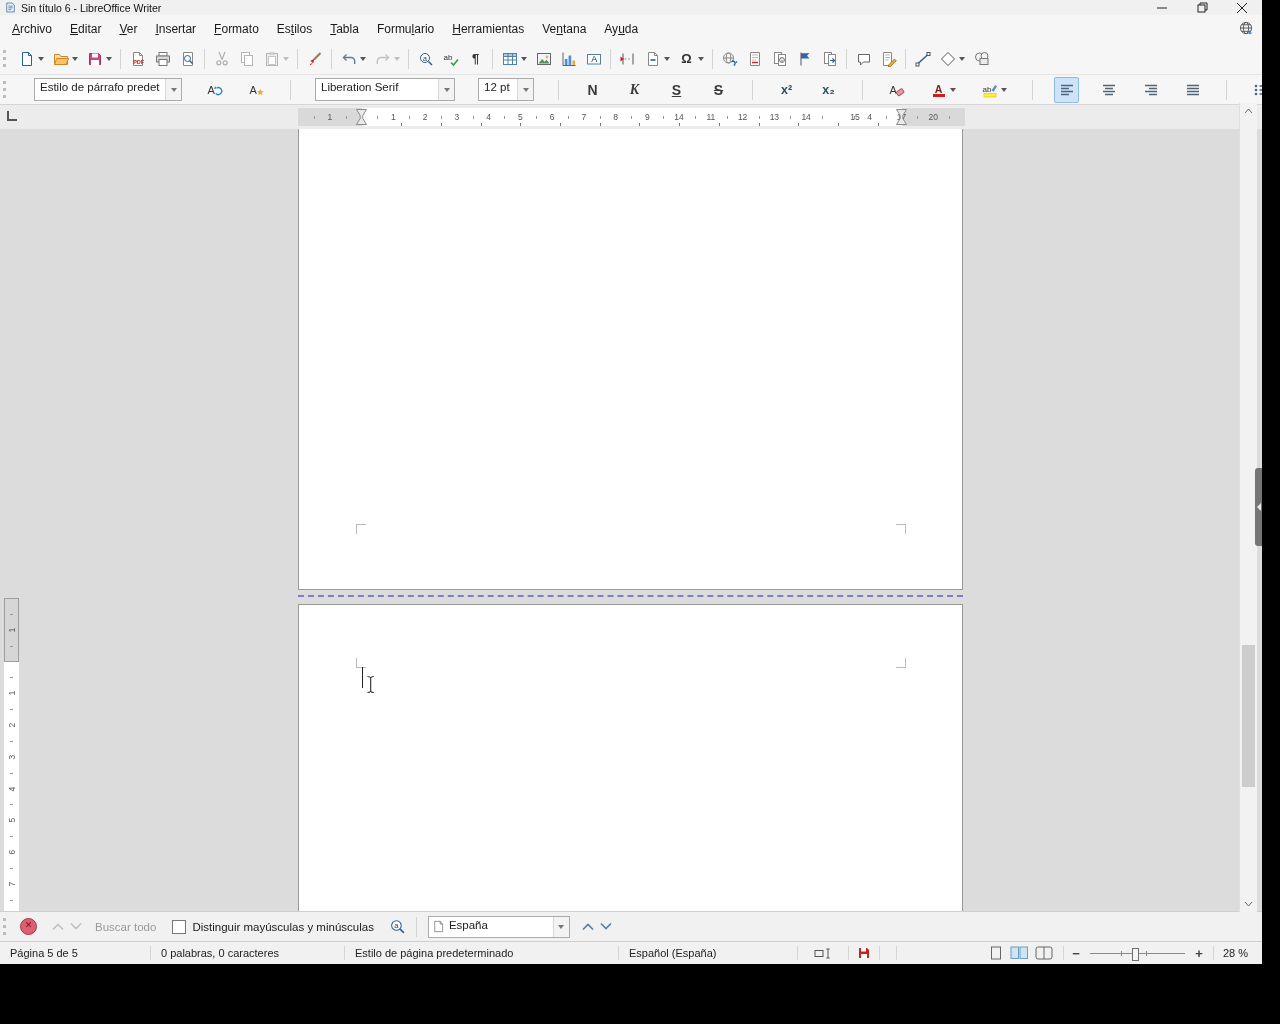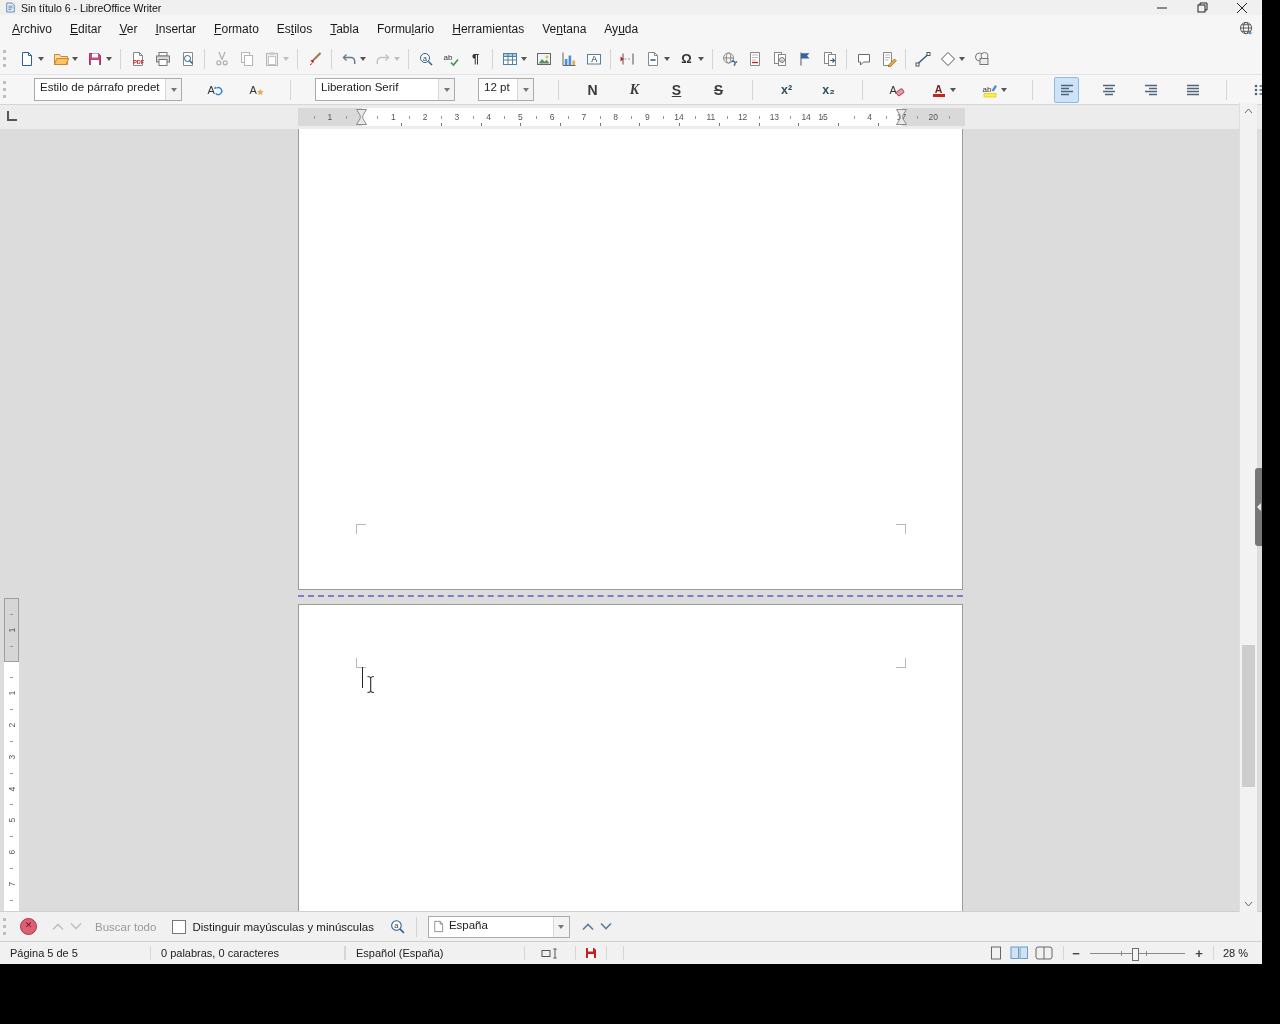--- a/index.html
+++ b/index.html
@@ -684,21 +684,21 @@
         <span class="rnum" style="left: 222.3px;">5</span>
         <span class="rnum" style="left: 254.06px;">6</span>
         <span class="rnum" style="left: 285.82px;">7</span>
         <span class="rnum" style="left: 317.58px;">8</span>
         <span class="rnum" style="left: 349.34px;">9</span>
         <span class="rnum" style="left: 381.1px;">14</span>
         <span class="rnum" style="left: 412.86px;">11</span>
         <span class="rnum" style="left: 444.62px;">12</span>
         <span class="rnum" style="left: 476.38px;">13</span>
         <span class="rnum" style="left: 508.14px;">14</span>
-        <span class="rnum" style="left: 525px;">15</span>
+        <span class="rnum" style="left: 557px;">15</span>
         <span class="rnum" style="left: 571.66px;">4</span>
         <span class="rnum" style="left: 603.42px;">17</span>
         <span class="rnum" style="left: 635.18px;">20</span>
         <span class="rtick" style="left: 15.88px;"></span>
         <span class="rtick" style="left: 47.64px;"></span>
         <span class="rtick" style="left: 79.4px;"></span>
         <span class="rtick" style="left: 111.16px;"></span>
         <span class="rtick" style="left: 142.92px;"></span>
         <span class="rtick" style="left: 174.68px;"></span>
         <span class="rtick" style="left: 206.44px;"></span>
@@ -845,20 +845,21 @@
           </svg>
         </span>
     </div>
   </div>
 
   <div class="statusbar">
     <div class="ssec" style="width:150px;">Página 5 de 5</div>
     <div class="sdiv"></div>
     <div class="ssec" style="width:193px;">0 palabras, 0 caracteres</div>
     <div class="sdiv"></div>
+    <div class="ssec" style="width:273px;">Estilo de página predeterminado</div>
     <div class="sdiv"></div>
     <div class="ssec" style="width:178px;">Español (España)</div>
     <div class="sdiv"></div>
     <div class="ssec scenter" style="width:50px;">
       <svg width="18" height="11" viewBox="0 0 18 11">
           <rect x="1" y="2.5" width="8" height="6" fill="none" stroke="#555"></rect>
           <path d="M14 1v9M12.3 1h3.4M12.3 10h3.4" stroke="#555" fill="none"></path>
         </svg>
     </div>
     <div class="sdiv"></div>

